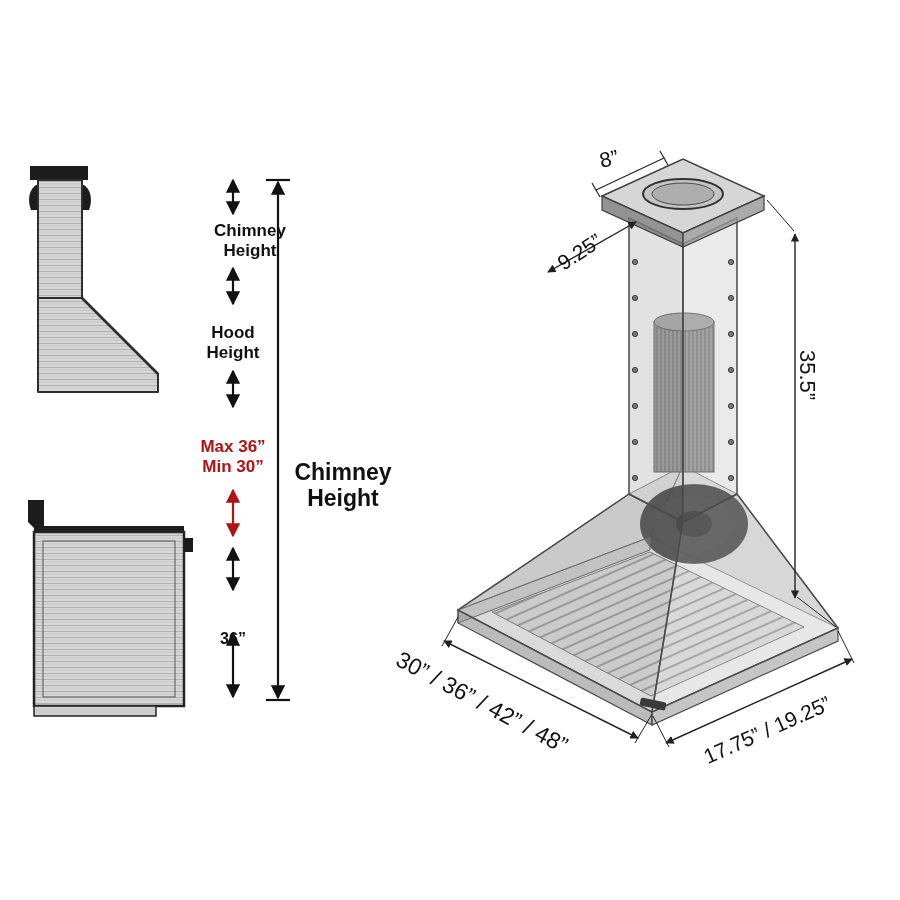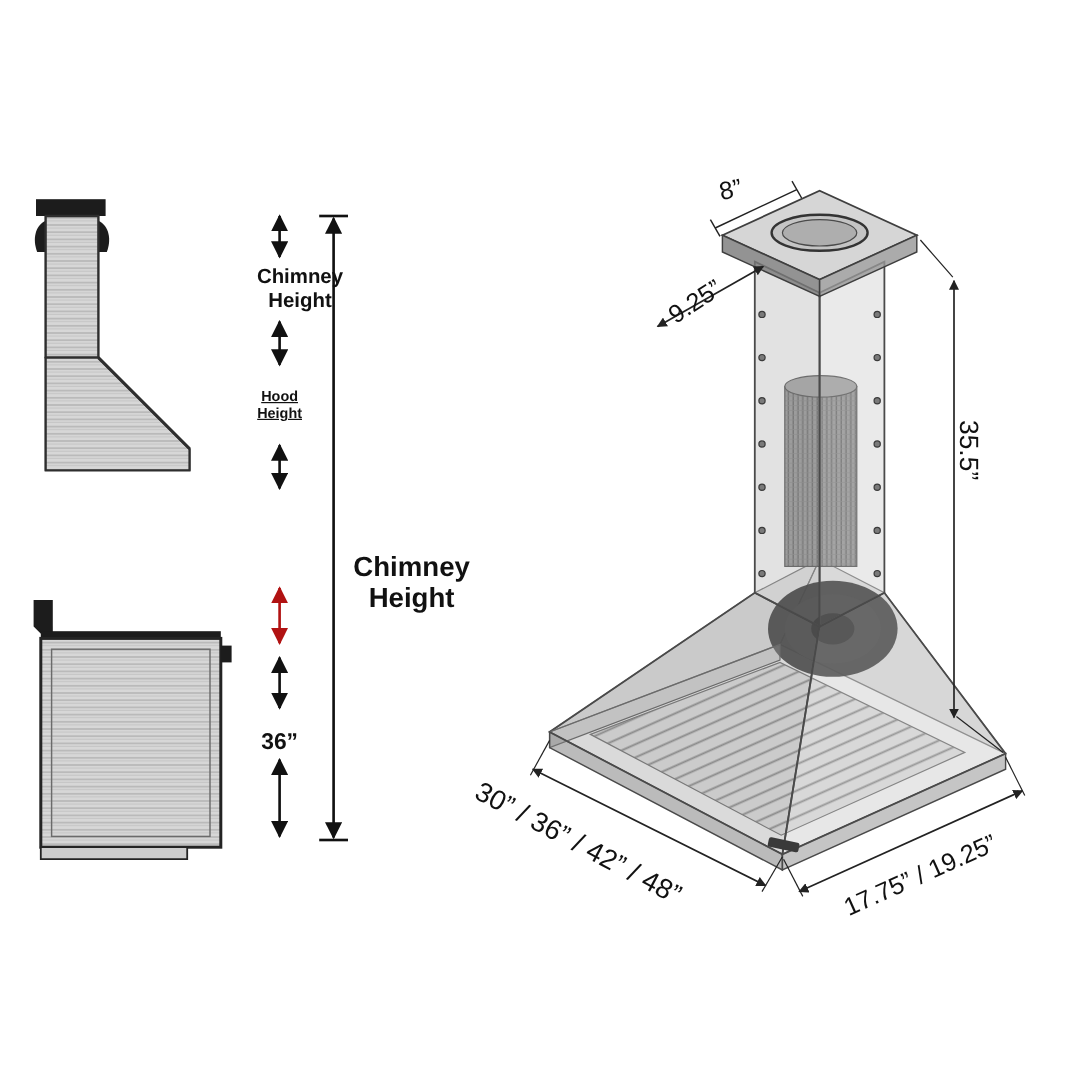--- a/index.html
+++ b/index.html
@@ -4,23 +4,23 @@
 <style>
   html,body{margin:0;padding:0;background:#ffffff;}
   body{width:900px;height:900px;overflow:hidden;}
   .canvas{position:relative;width:900px;height:900px;background:#fff;font-family:"Liberation Sans",sans-serif;}
   svg{position:absolute;left:0;top:0;}
   .label{position:absolute;color:#111;white-space:pre-line;line-height:1.18;}
   .c{text-align:center;}
   .b{font-weight:700;}
   .red{color:#b11212;}
   .lbl-chimney{left:201px;top:221px;width:98px;font-size:17px;}
-  .lbl-hood{left:184px;top:323px;width:98px;font-size:12px;text-decoration:underline;}
+  .lbl-hood{left:184px;top:323px;width:98px;font-size:17px;}
   .lbl-maxmin{left:178px;top:437px;width:110px;font-size:17px;}
-  .lbl-36{left:198px;top:608px;width:70px;font-size:19px;}
+  .lbl-36{left:198px;top:630px;width:70px;font-size:16px;}
   .lbl-ceiling{left:288px;top:459px;width:110px;font-size:23px;line-height:1.15;}
   .lbl-8{left:584px;top:147px;width:50px;font-size:21px;transform:rotate(-12deg);}
   .lbl-925{left:534px;top:240px;width:92px;font-size:21px;transform:rotate(-33deg);}
   .lbl-355{left:820px;top:350px;width:96px;font-size:22px;transform:rotate(90deg);transform-origin:left top;}
   .lbl-widths{left:404px;top:646px;width:260px;font-size:23px;transform:rotate(28deg);transform-origin:left top;}
   .lbl-depths{left:700px;top:747px;width:195px;font-size:21px;transform:rotate(-24deg);transform-origin:left top;}
 </style>
 </head>
 <body>
 
@@ -161,20 +161,22 @@
 
         <line x1="548" y1="272" x2="636" y2="222" marker-start="url(#arrT)" marker-end="url(#arrT)"></line>
       </g>
     </g>
   </svg>
 
   <div class="label b c lbl-chimney">Chimney
 Height</div>
   <div class="label b c lbl-hood">Hood
 Height</div>
+  <div class="label b c red lbl-maxmin">Max 36”
+Min 30”</div>
   <div class="label b c lbl-36">36”</div>
   <div class="label b c lbl-ceiling">Chimney
 Height</div>
 
   <div class="label c lbl-8">8”</div>
   <div class="label c lbl-925">9.25”</div>
   <div class="label lbl-355">35.5”</div>
   <div class="label lbl-widths">30” / 36” / 42” / 48”</div>
   <div class="label lbl-depths">17.75” / 19.25”</div>
 

